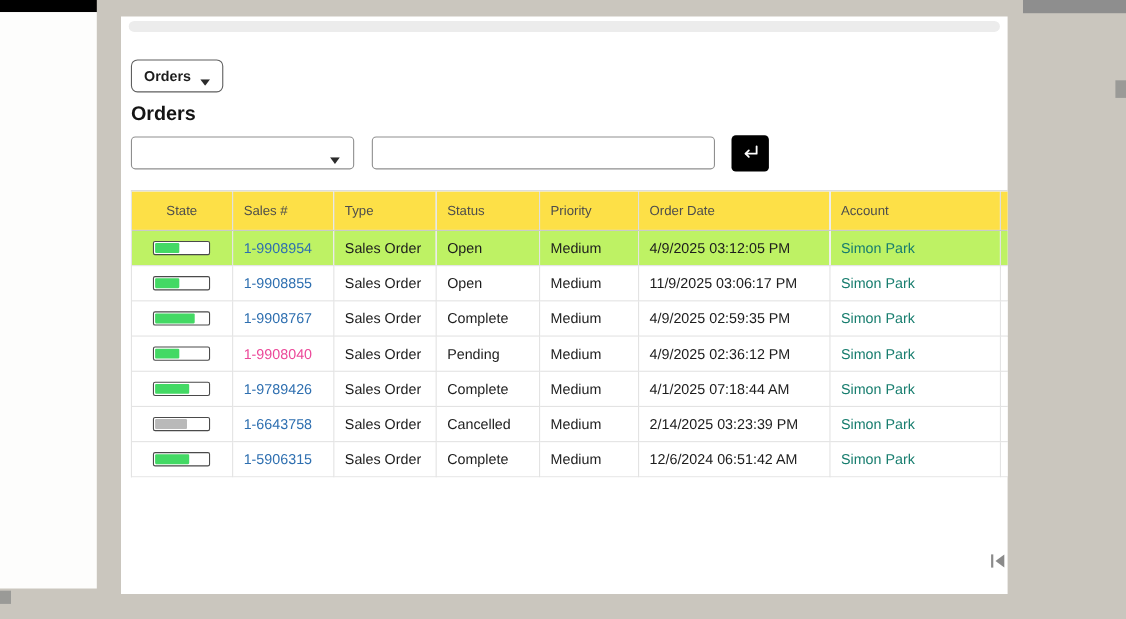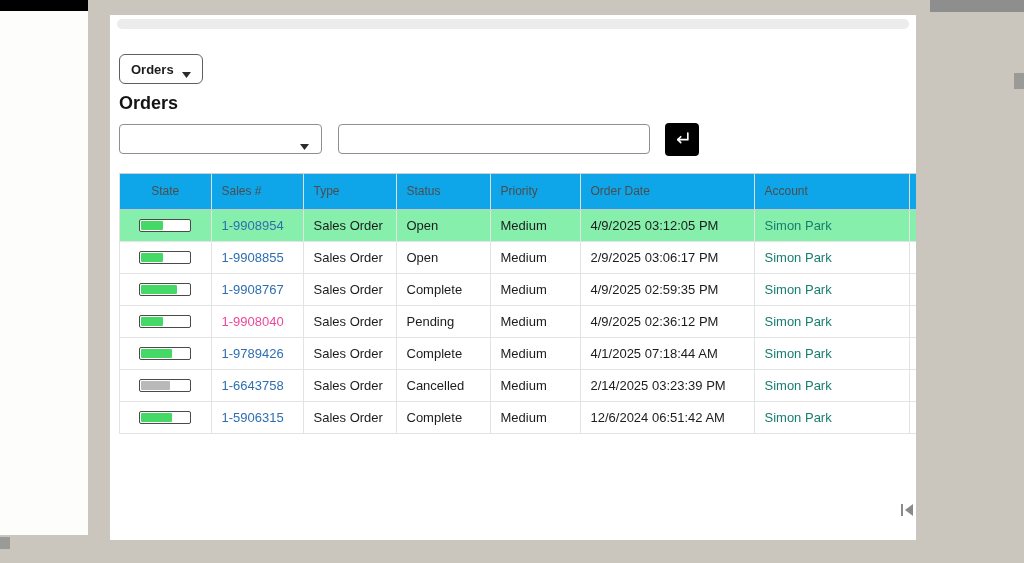--- a/index.html
+++ b/index.html
@@ -65,29 +65,29 @@
   .table-wrap {
     position:absolute; left:9px; top:158px; width:797px;
     overflow:hidden; border-top:1px solid #cfcfcf;
     border-left:1px solid #e3e3e3;
   }
   table { border-collapse:collapse; table-layout:fixed; width:809px; font-size:13px; }
   thead th {
     height:35px; font-size:12px; font-weight:normal; color:#4d4d4d;
     text-align:left; padding:0 0 0 10px;
     border-bottom:1px solid #c9c9c9; border-right:1px solid #dedede;
-    background:#0ea5e9; white-space:nowrap; overflow:hidden;
+    background:#fde047; white-space:nowrap; overflow:hidden;
   }
   thead th.center { text-align:center; padding-left:0; }
   tbody td {
     height:32px; padding:0 6px 0 10px;
     border-bottom:1px solid #e3e3e3; border-right:1px solid #e3e3e3;
     white-space:nowrap; overflow:hidden; color:#1c1c1c; background:#fff;
   }
-  tbody tr.hl td { background:#86efac; }
+  tbody tr.hl td { background:#bef264; }
   td.state { text-align:center; padding:0 4px; }
   .bar {
     width:52px; height:13px; margin:0 auto;
     border:1px solid #4a4a4a; border-radius:2px;
     background:#fff; padding:1px; display:flex;
   }
   .bar .fill { height:100%; border-radius:1px; }
   a.order-link, a.account-link { text-decoration:none; cursor:pointer; }
 
   
@@ -181,21 +181,21 @@
           <tr>
             <td class="state">
               <div class="bar">
                 <div class="fill" style="width: 45%; background: rgb(67, 217, 100);"></div>
               </div>
             </td>
             <td><a class="order-link" style="color: rgb(46, 111, 176);">1-9908855</a></td>
             <td>Sales Order</td>
             <td>Open</td>
             <td>Medium</td>
-            <td>2/9/2025 03:06:17 PM</td>
+            <td>11/9/2025 03:06:17 PM</td>
             <td><a class="account-link" style="color: rgb(23, 125, 110);">Simon Park</a></td>
             <td></td>
           </tr>
           <tr>
             <td class="state">
               <div class="bar">
                 <div class="fill" style="width: 75%; background: rgb(67, 217, 100);"></div>
               </div>
             </td>
             <td><a class="order-link" style="color: rgb(46, 111, 176);">1-9908767</a></td>

